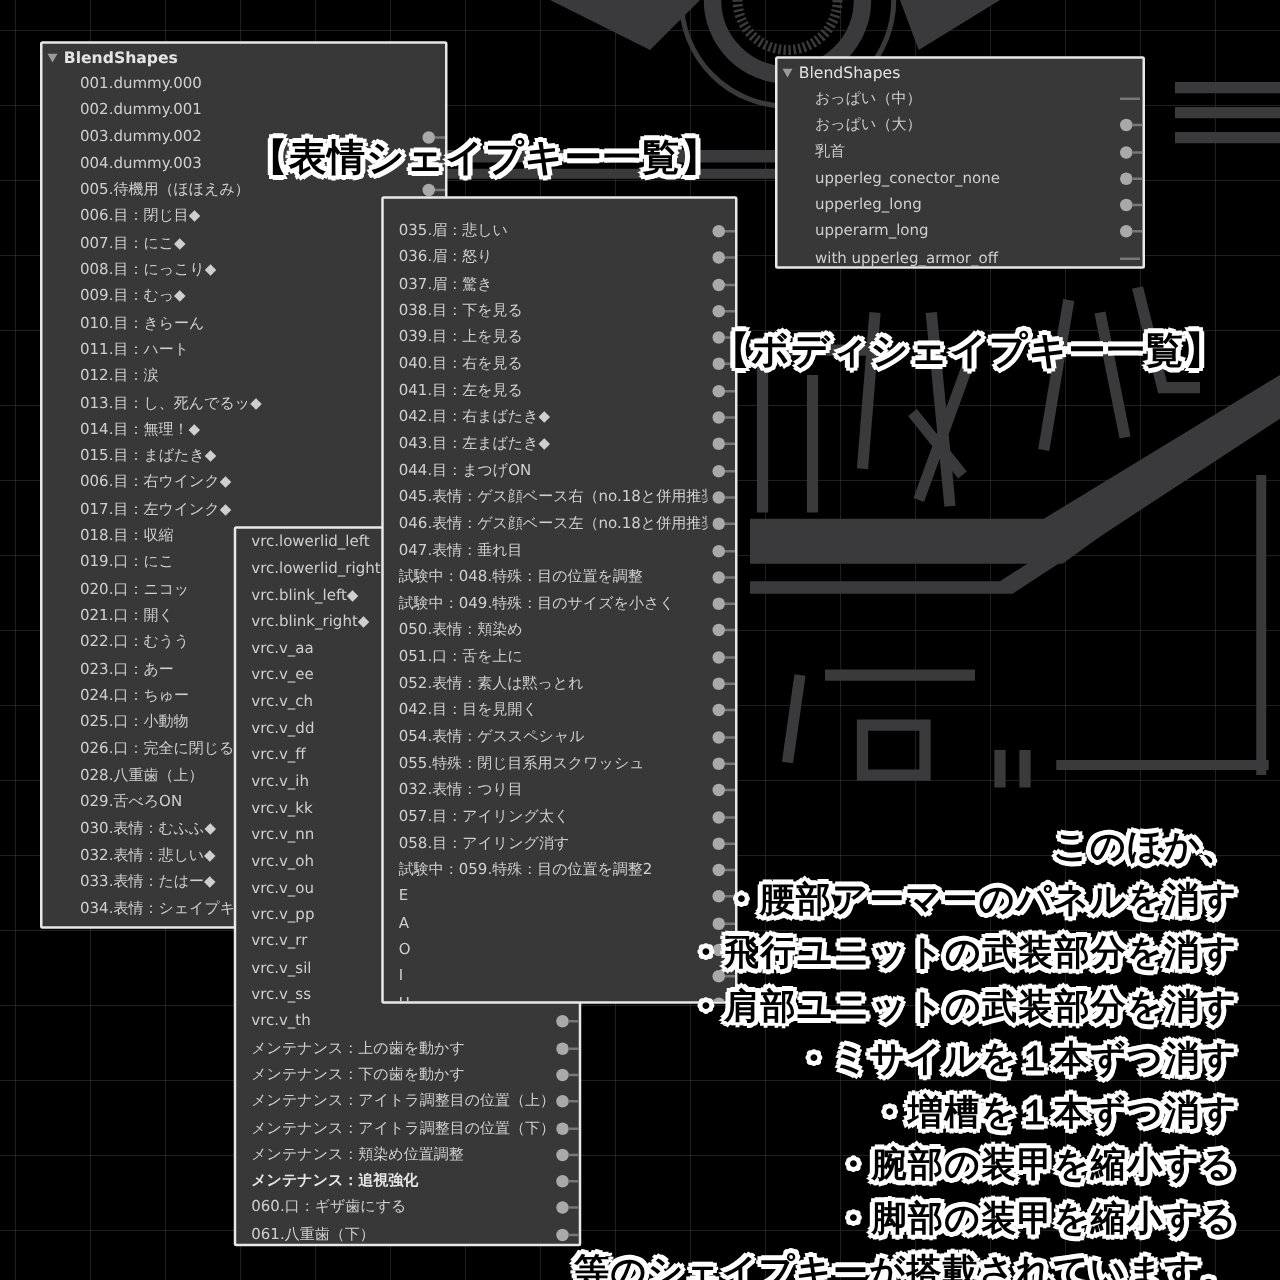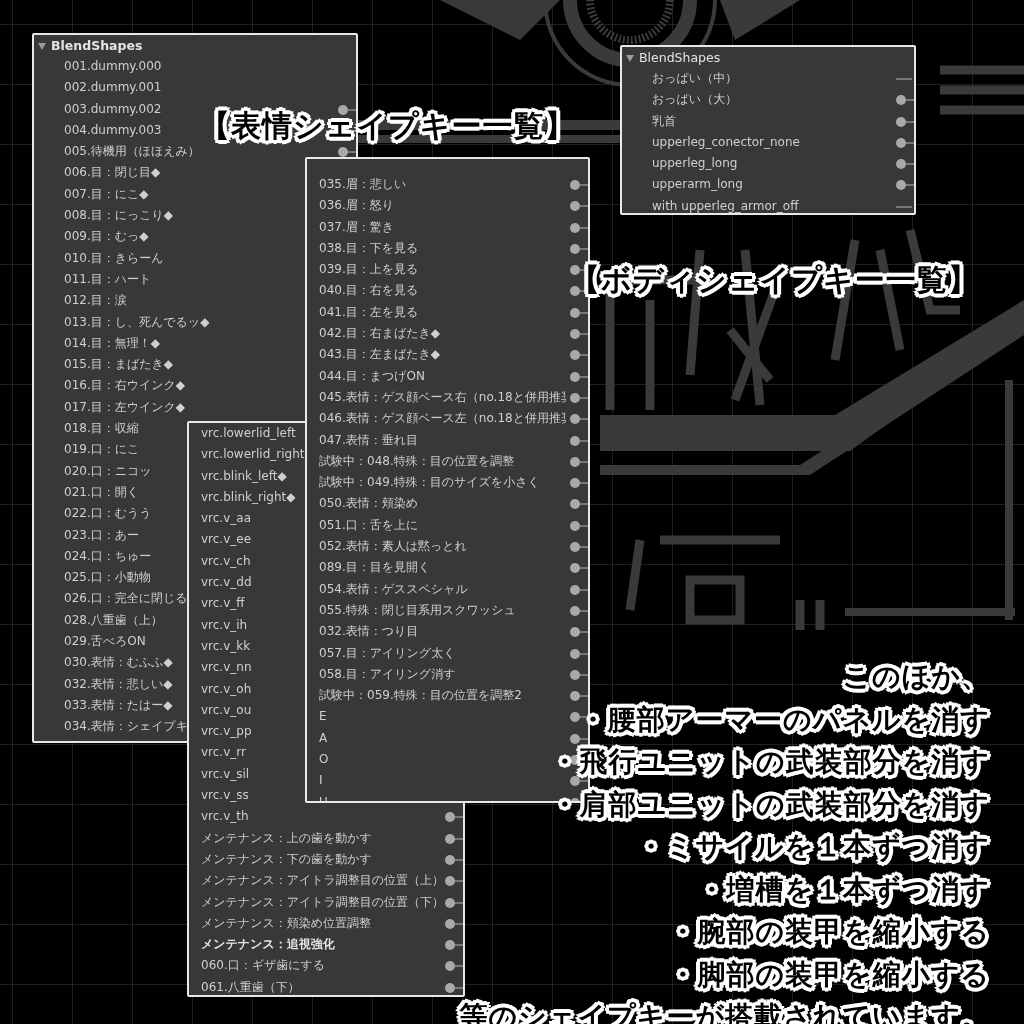--- a/index.html
+++ b/index.html
@@ -159,21 +159,21 @@
       </div>
       <div class="row">
         <span class="lbl">014.目：無理！◆</span>
         <span class="dot"></span>
       </div>
       <div class="row">
         <span class="lbl">015.目：まばたき◆</span>
         <span class="dot"></span>
       </div>
       <div class="row">
-        <span class="lbl">016.目：右ウインク◆</span>
+        <span class="lbl">006.目：右ウインク◆</span>
         <span class="dot"></span>
       </div>
       <div class="row">
         <span class="lbl">017.目：左ウインク◆</span>
         <span class="dot"></span>
       </div>
       <div class="row">
         <span class="lbl">018.目：収縮</span>
         <span class="dot"></span>
       </div>
@@ -417,21 +417,21 @@
       </div>
       <div class="row">
         <span class="lbl">051.口：舌を上に</span>
         <span class="dot"></span>
       </div>
       <div class="row">
         <span class="lbl">052.表情：素人は黙っとれ</span>
         <span class="dot"></span>
       </div>
       <div class="row">
-        <span class="lbl">089.目：目を見開く</span>
+        <span class="lbl">042.目：目を見開く</span>
         <span class="dot"></span>
       </div>
       <div class="row">
         <span class="lbl">054.表情：ゲススペシャル</span>
         <span class="dot"></span>
       </div>
       <div class="row">
         <span class="lbl">055.特殊：閉じ目系用スクワッシュ</span>
         <span class="dot"></span>
       </div>

